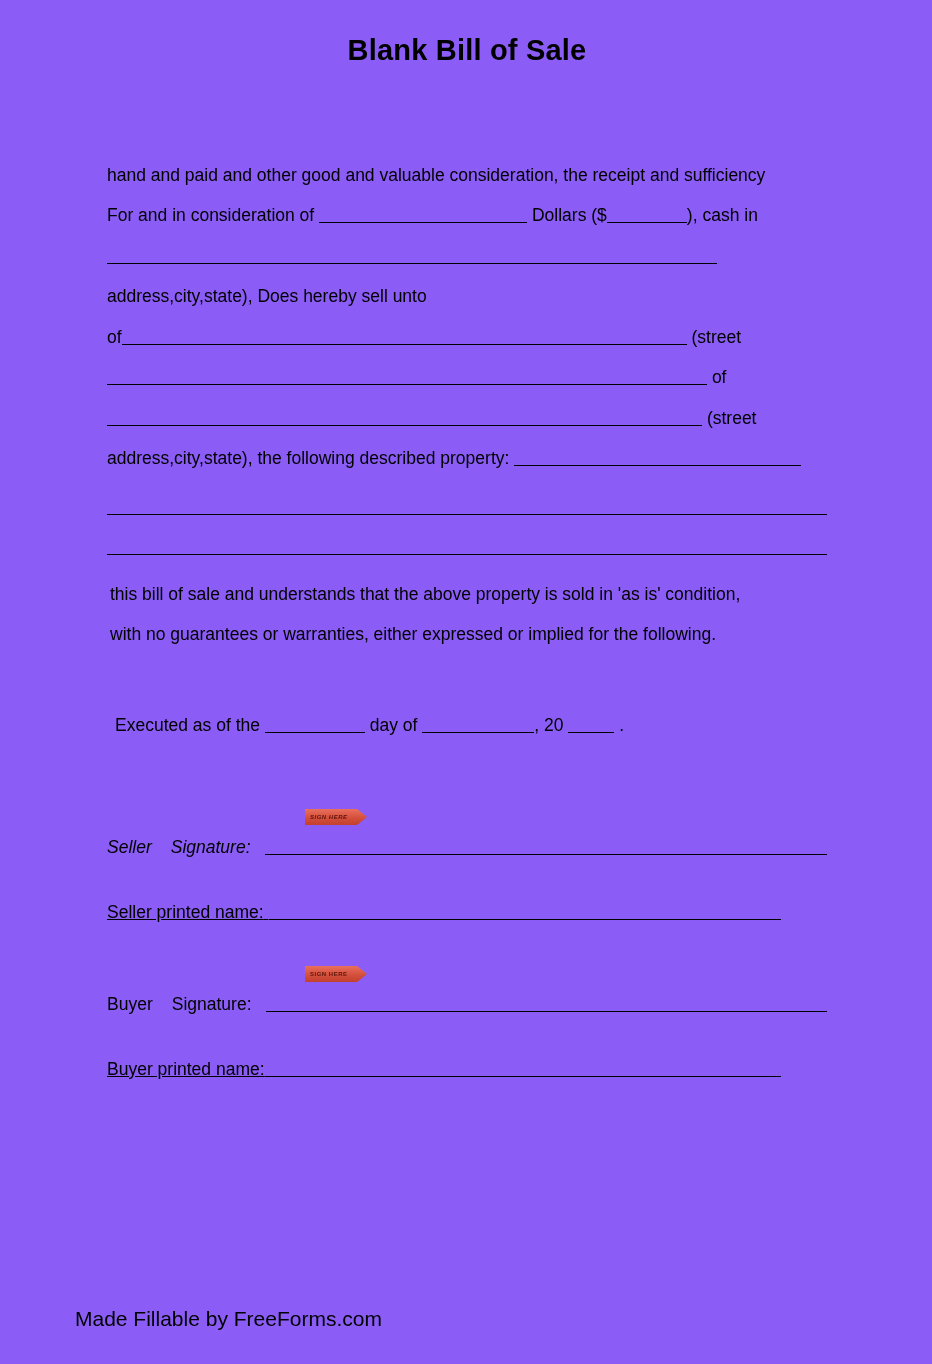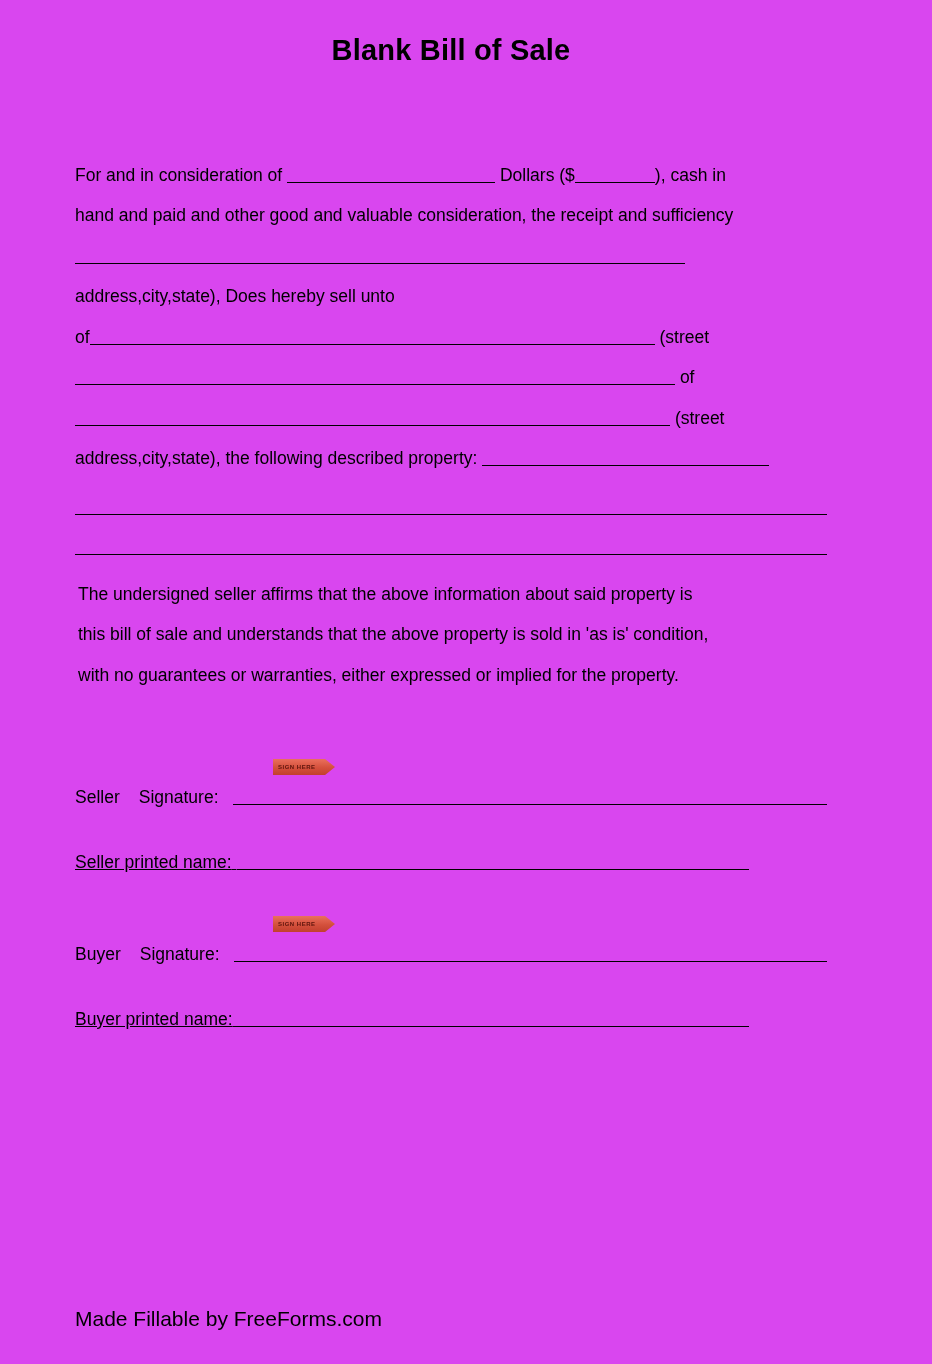--- a/index.html
+++ b/index.html
@@ -7,21 +7,22 @@
   body {
     width: 932px; height: 1364px;
     background: #ffffff;
     font-family: "Liberation Sans", sans-serif;
     color: #000;
   }
   .page {
     position: relative;
     width: 932px; height: 1364px;
     overflow: hidden;
-    background: #d946ef;
+    background: #8b5cf6;
+    padding-left: 32px;
   }
   .content { padding: 0 105px 0 75px; }
   h1.title {
     text-align: center;
     font-size: 29px;
     font-weight: bold;
     margin: 30px 0 0 0;
     letter-spacing: 0.2px;
   }
   .body-text { font-size: 17.5px; line-height: 40.5px; }
@@ -36,21 +37,21 @@
   .p1 { margin-top: 84px; }
   .gap-before { margin-top: 8px; }
   .affirm { margin-top: 6px; padding-left: 3px; }
   .executed { margin-top: 50px; padding-left: 8px; }
   .sig-row {
     display: flex;
     align-items: baseline;
     position: relative;
     white-space: nowrap;
   }
-  .sig-row.seller { margin-top: 82px; }
+  .sig-row.seller { margin-top: 82px; font-style: italic; }
   .sig-row.buyer  { margin-top: 52px; }
   .printed-row { margin-top: 24px; white-space: nowrap; text-decoration: underline; }
   .sig-row .blank.flex { flex: 1 1 auto; margin-left: 14px; }
   .word-gap { margin-left: 19px; }
   .sig-tag {
     position: absolute;
     left: 198px; top: -18px;
     width: 62px; height: 16px;
     background: linear-gradient(180deg, #ea705c 0%, #d4503c 55%, #c2402e 100%);
     clip-path: polygon(0 0, 84% 0, 100% 50%, 84% 100%, 0 100%);
@@ -72,26 +73,26 @@
 </head>
 <body>
 
 <div class="page">
   <div class="content body-text">
 
     <h1 class="title">Blank Bill of Sale</h1>
 
     <div class="p1">
       <div class="line">
+        <span>hand and paid and other good and valuable consideration, the receipt and sufficiency</span>
+      </div>
+      <div class="line">
         <span>For and in consideration of</span>
         <span class="blank" style="width:208px"></span>
         <span>Dollars ($</span><span class="blank" style="width:80px"></span><span>), cash in</span>
-      </div>
-      <div class="line">
-        <span>hand and paid and other good and valuable consideration, the receipt and sufficiency</span>
       </div>
     </div>
 
     <div class="line">
       <span class="blank" style="width:610px"></span>
     </div>
 
     <div class="line">
       <span>address,city,state), Does hereby sell unto</span>
     </div>
@@ -117,25 +118,32 @@
     </div>
 
     <div class="line gap-before">
       <span class="blank" style="width:100%"></span>
     </div>
     <div class="line">
       <span class="blank" style="width:100%"></span>
     </div>
 
     <div class="affirm">
-      <div class="line"><span>The undersigned seller affirms that the above information about said property is</span></div>
       <div class="line"><span>this bill of sale and understands that the above property is sold in 'as is' condition,</span></div>
-      <div class="line"><span>with no guarantees or warranties, either expressed or implied for the property.</span></div>
+      <div class="line"><span>with no guarantees or warranties, either expressed or implied for the following.</span></div>
     </div>
 
+    <div class="line executed">
+      <span>Executed as of the</span>
+      <span class="blank" style="width:100px"></span>
+      <span>day of</span>
+      <span class="blank" style="width:112px"></span><span>, 20</span>
+      <span class="blank" style="width:46px"></span>
+      <span>.</span>
+    </div>
 
     <div class="sig-row seller">
       <span class="sig-tag">
           <span>SIGN HERE</span>
         </span>
       <span>Seller</span>
       <span class="word-gap">Signature:</span>
       <span class="blank flex"></span>
     </div>
 

